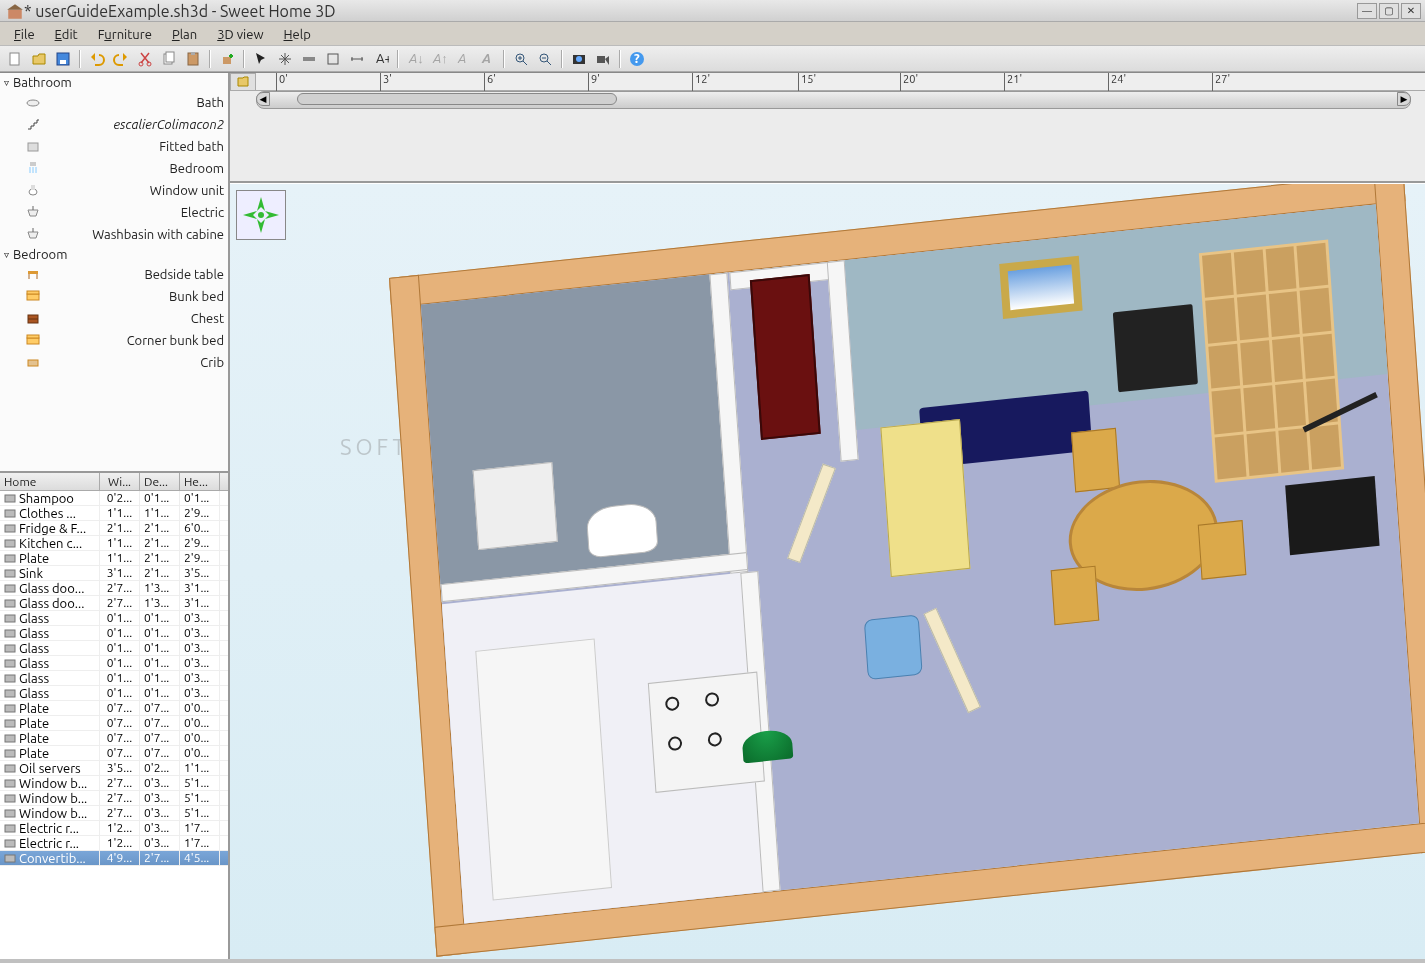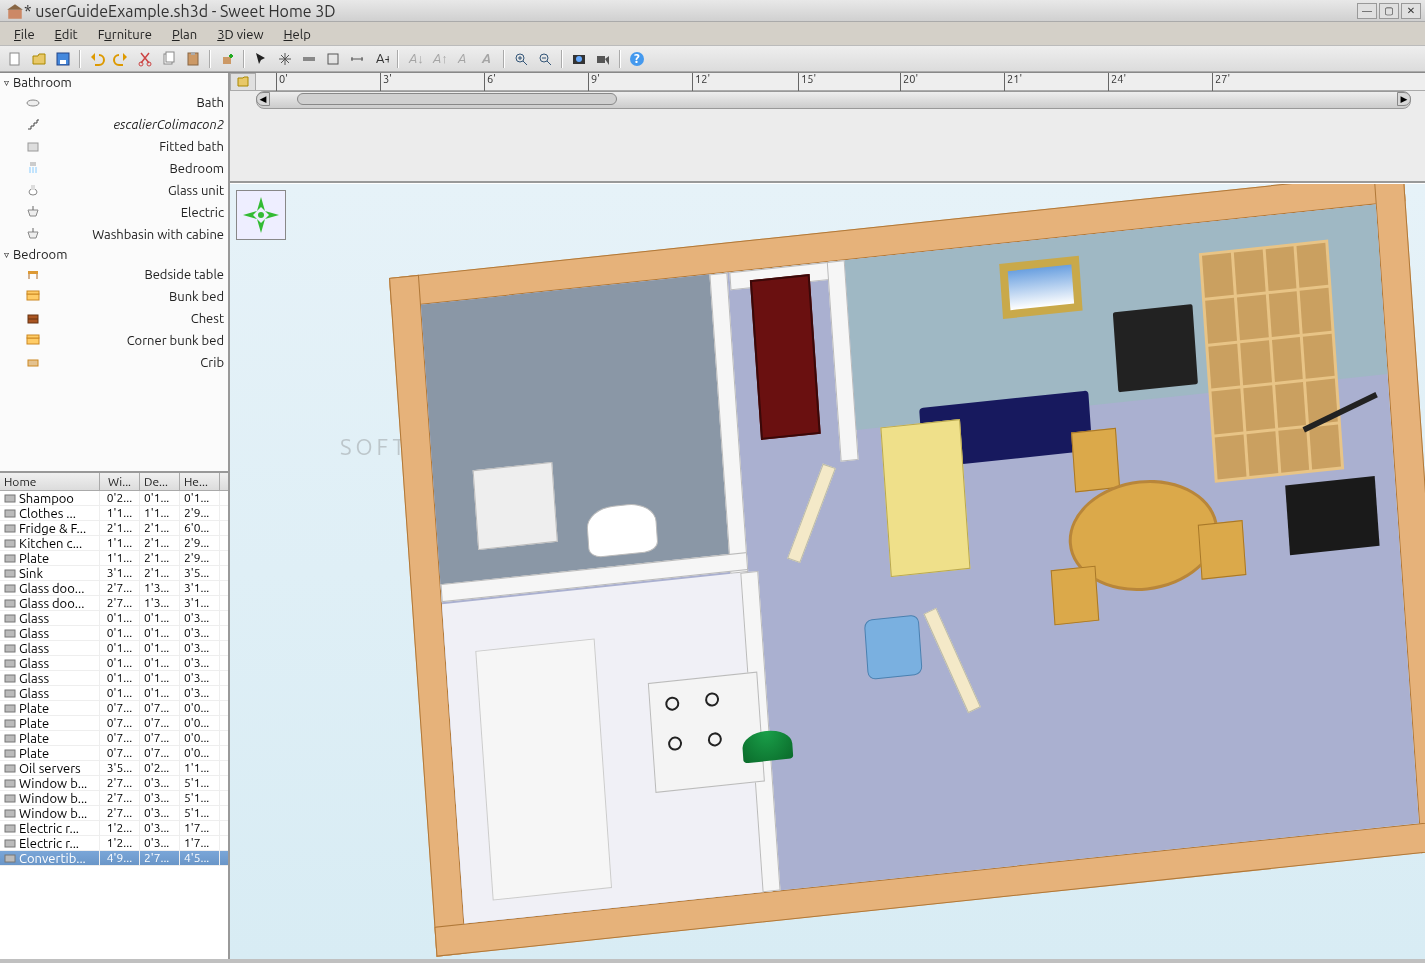--- a/index.html
+++ b/index.html
@@ -305,21 +305,21 @@
           </span>
           <span>Bedroom</span>
         </div>
         <div class="cat-item">
           <span class="ico">
             <svg width="16" height="16" viewBox="0 0 16 16">
               <ellipse cx="8" cy="10" rx="4" ry="3" fill="#fff" stroke="#888"></ellipse>
               <rect x="6" y="3" width="4" height="5" fill="#ddd"></rect>
             </svg>
           </span>
-          <span>Glass unit</span>
+          <span>Window unit</span>
         </div>
         <div class="cat-item">
           <span class="ico">
             <svg width="16" height="16" viewBox="0 0 16 16">
               <path d="M3 6h10l-2 6H5z" fill="#eee" stroke="#888"></path>
               <path d="M8 2v4" stroke="#666"></path>
             </svg>
           </span>
           <span>Electric</span>
         </div>

